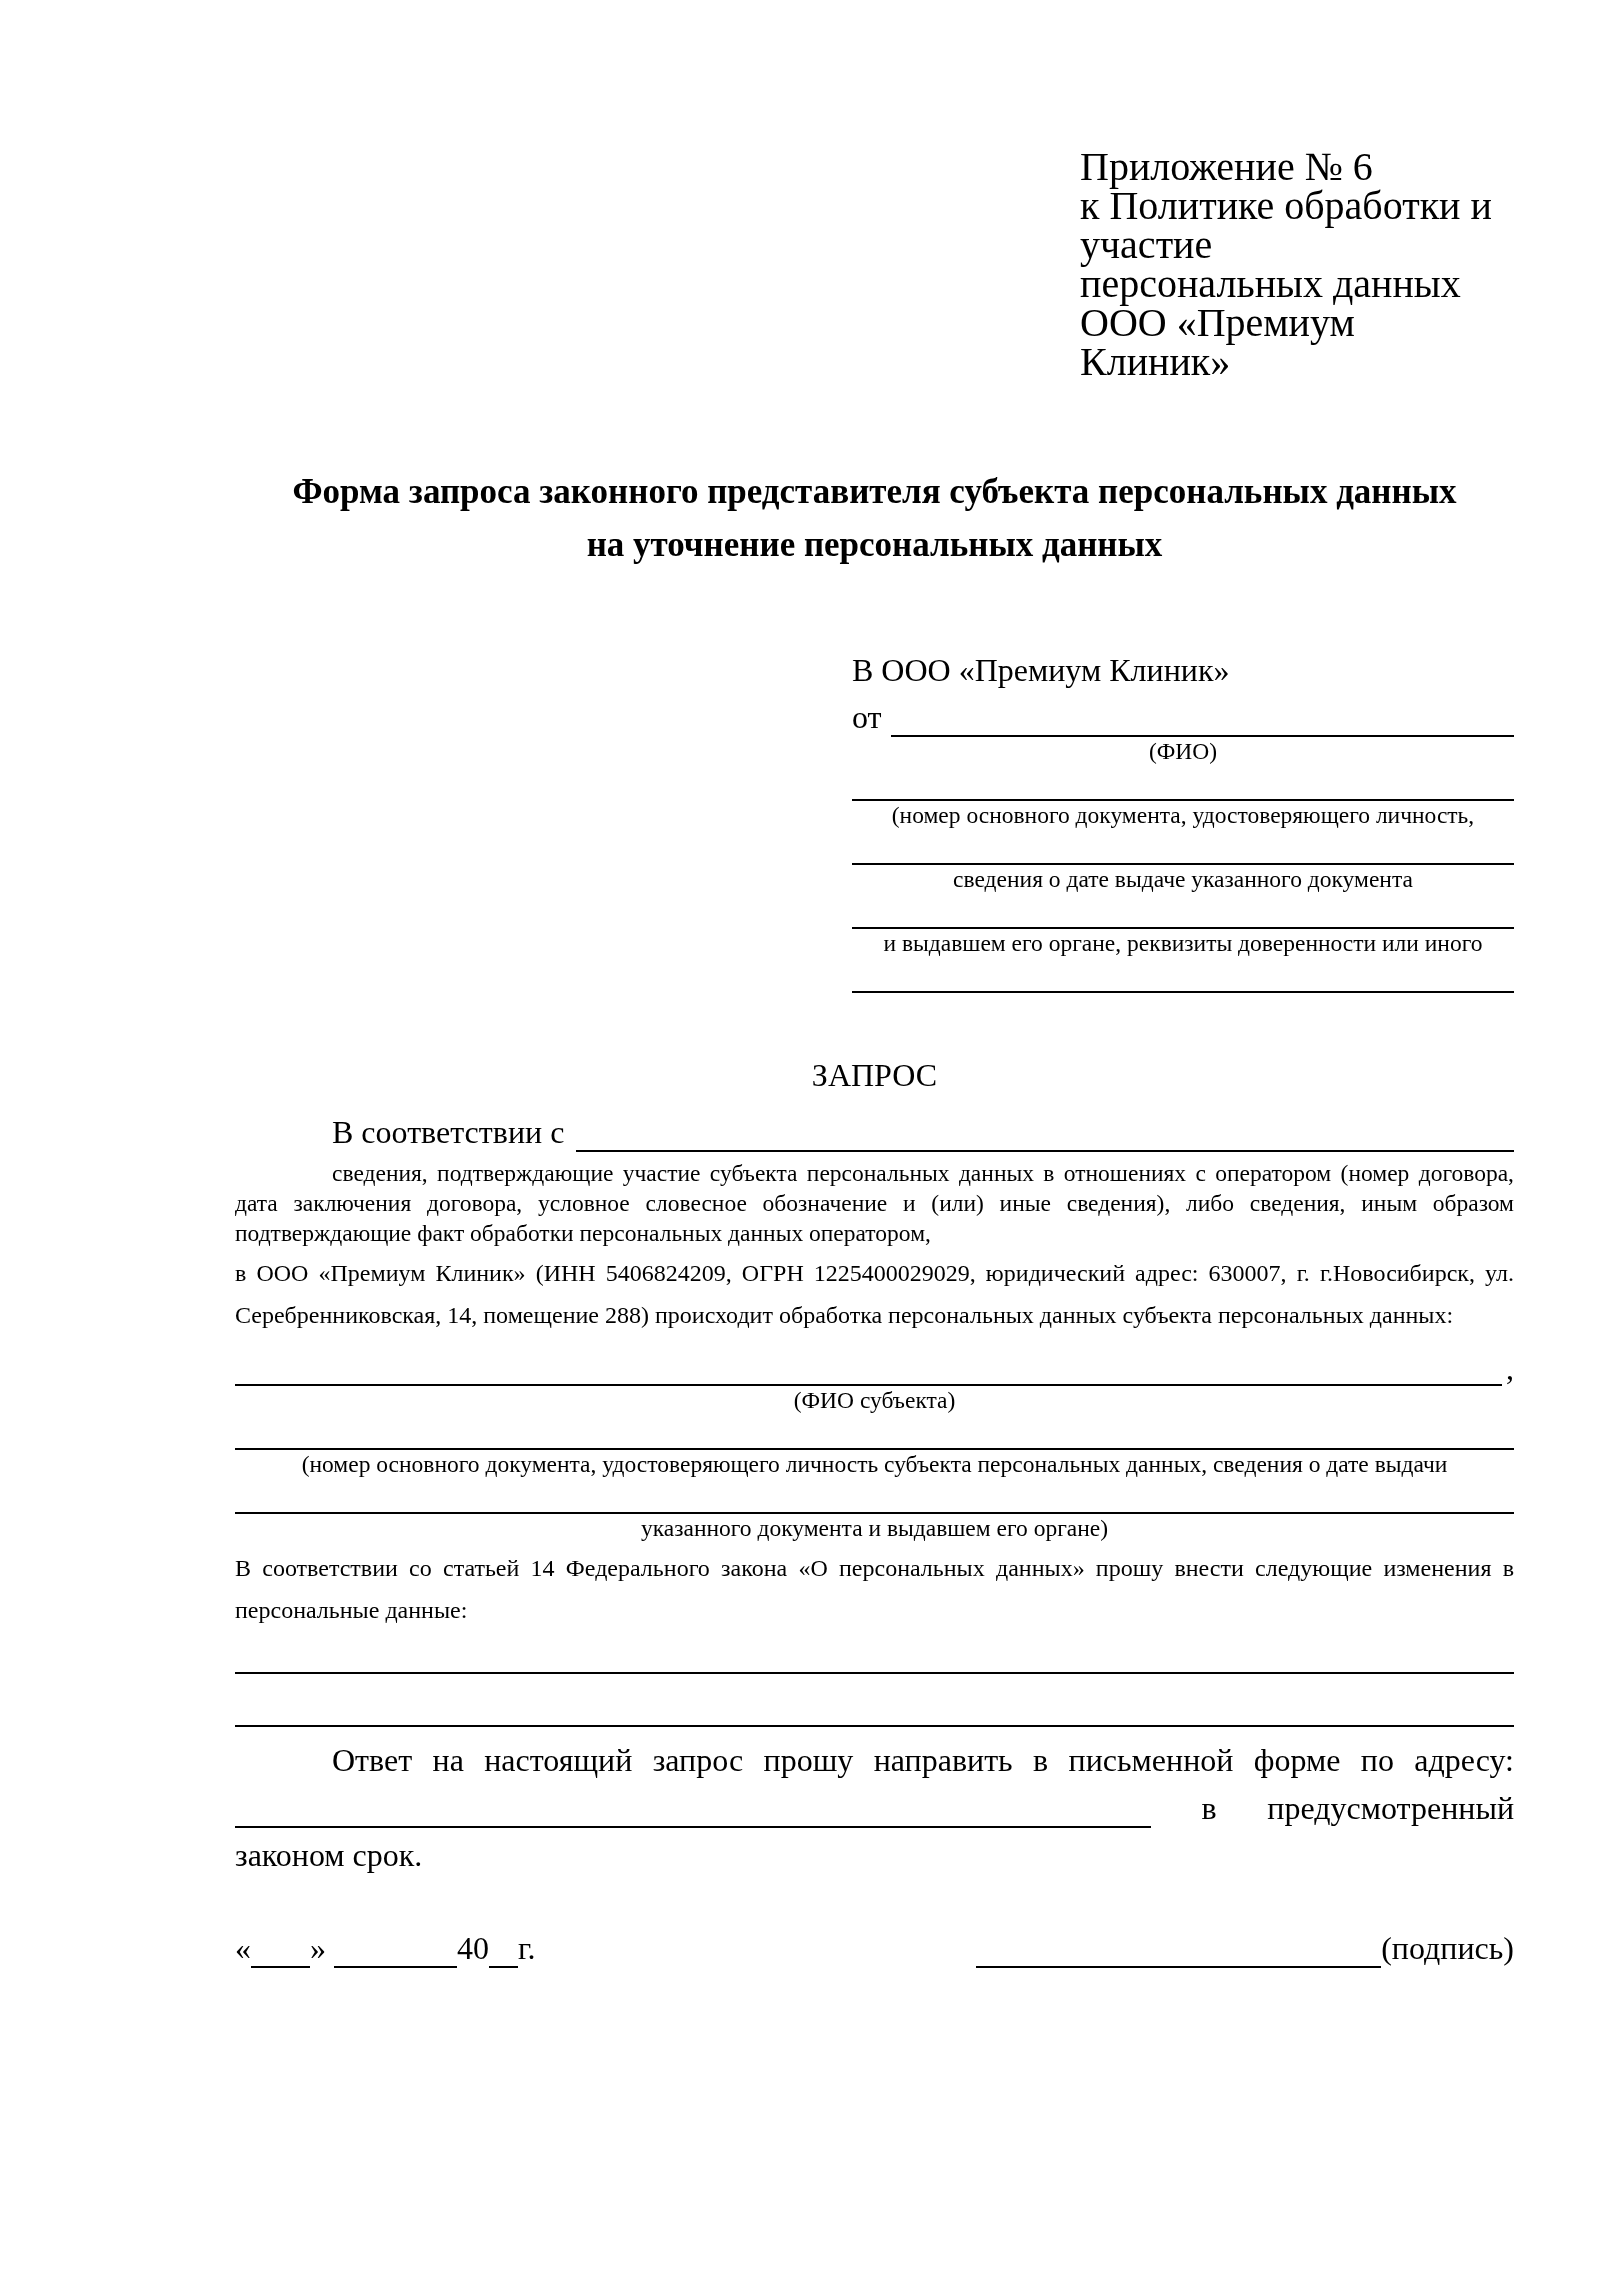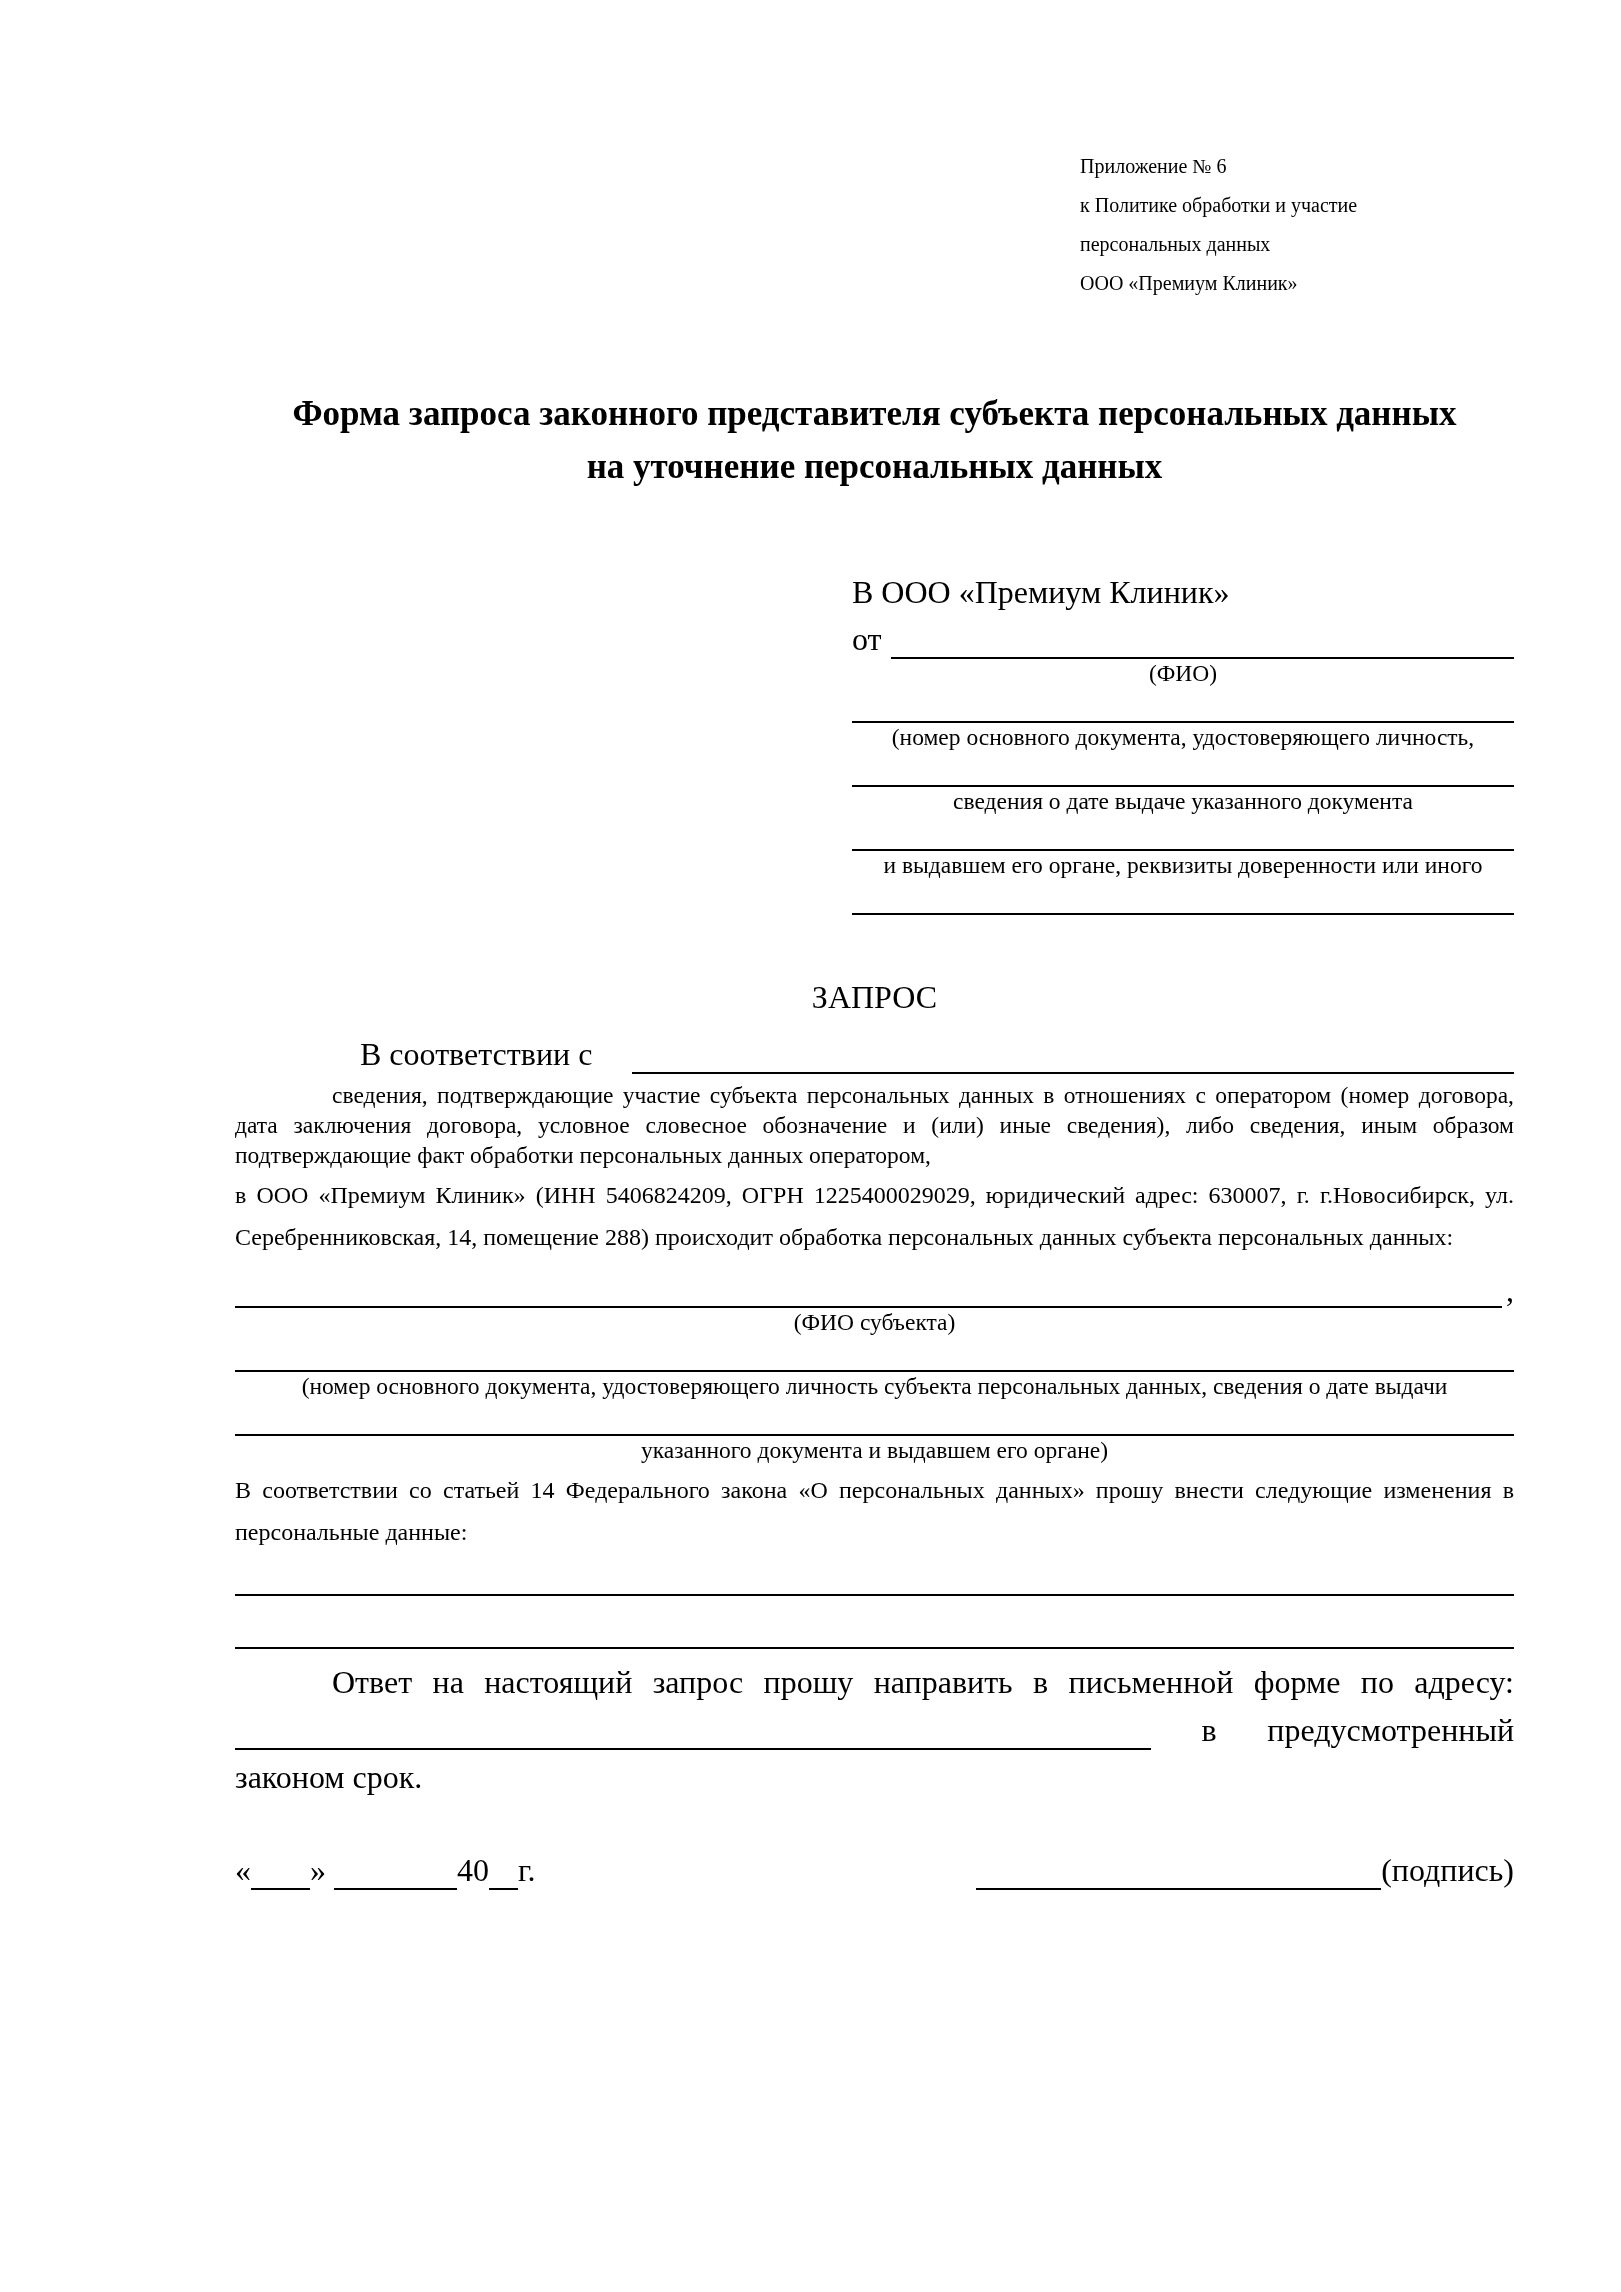--- a/index.html
+++ b/index.html
@@ -2,34 +2,34 @@
 <html lang="ru"><head>
 <meta charset="utf-8">
 <style>
   html,body{margin:0;padding:0;background:#888;}
   .page{
     width:1621px;height:2293px;margin:0 auto;background:#ffffff;color:#000;
     font-family:"Liberation Serif","DejaVu Serif",serif;
     box-sizing:border-box;padding:147px 107px 0 235px;position:relative;
   }
   
-  .appendix{margin-left:845px;font-size:20px;line-height:39px;}
+  .appendix{margin-left:845px;font-size:40px;line-height:39px;}
   
   .title{margin-top:84px;text-align:center;font-weight:bold;font-size:35px;line-height:53px;}
   
   .addr{margin-left:617px;margin-top:78px;font-size:32px;}
   .addr-to{line-height:43px;}
   .from-row{display:flex;align-items:flex-end;height:45px;}
   .from-label{margin-right:9.8px;line-height:39px;}
   .fill{flex:1 1 auto;border-bottom:2.9px solid #000;}
   .caption{font-size:23.5px;line-height:29px;text-align:center;}
   .addr-line{height:33px;border-bottom:2.9px solid #000;}
   
   .zapros{margin-top:61px;text-align:center;font-size:32px;line-height:43px;}
-  .intro-row{display:flex;align-items:flex-end;font-size:32px;height:47px;margin-top:7.8px;gap:28px;}
+  .intro-row{display:flex;align-items:flex-end;font-size:32px;height:47px;margin-top:7.8px;}
   .indent{flex:0 0 97px;}
   .intro-label{margin-right:11.8px;line-height:39px;white-space:nowrap;}
   .fineprint{font-size:23.5px;line-height:30px;text-align:justify;text-indent:97px;margin-top:6px;}
   .body-par{font-size:24px;line-height:42px;text-align:justify;margin-top:3.9px;}
   .subject-row{display:flex;align-items:flex-end;font-size:32px;height:43px;margin-top:7.8px;}
   .comma{margin-left:3.9px;line-height:35px;}
   .full-line{border-bottom:2.9px solid #000;height:33px;}
   .gap-line{border-bottom:2.9px solid #000;}
   .answer-first{font-size:32px;line-height:42px;text-align:justify;text-align-last:justify;text-indent:97px;margin-top:11.8px;}
   .answer-row{display:flex;align-items:flex-end;justify-content:space-between;font-size:32px;height:47px;}

